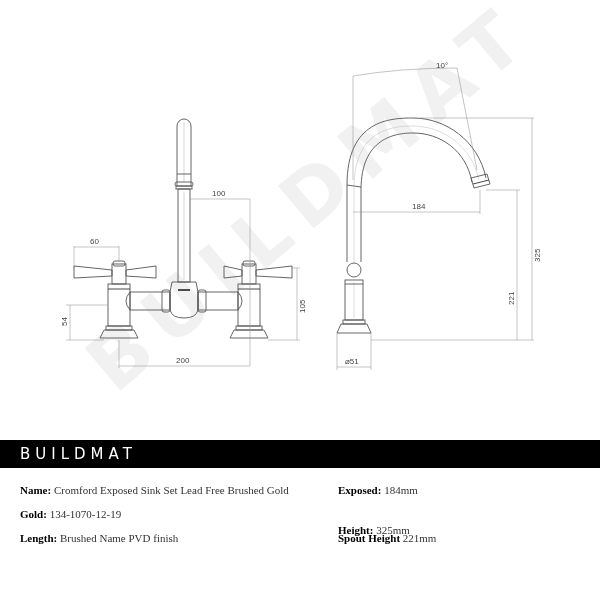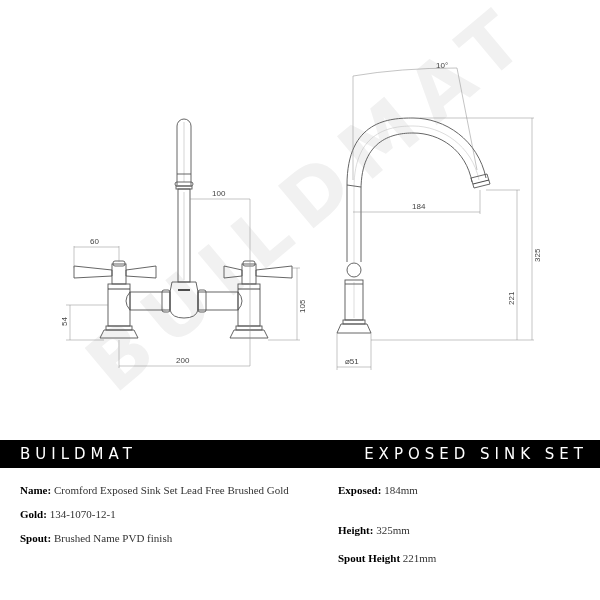--- a/index.html
+++ b/index.html
@@ -125,41 +125,40 @@
     <text class="dim-text" x="436" y="68">10°</text>
     <text class="dim-text" x="412" y="209">184</text>
     <text class="dim-text" transform="translate(540,262) rotate(-90)">325</text>
     <text class="dim-text" transform="translate(514,305) rotate(-90)">221</text>
     <text class="dim-text" x="345" y="364">⌀51</text>
   </svg>
 </div>
 
 <div class="banner">
   <span>BUILDMAT</span>
-  <span>EXPOSED SINK SET</span>
 </div>
 
 <div class="specs">
   <div class="spec" style="left:20px; top:0px;">
     <b>Name:</b>
     <span>Cromford Exposed Sink Set Lead Free Brushed Gold</span>
   </div>
   <div class="spec" style="left:20px; top:24px;">
     <b>Gold:</b>
-    <span>134-1070-12-1</span>
+    <span>134-1070-12-19</span>
   </div>
   <div class="spec" style="left:20px; top:48px;">
-    <b>Spout:</b>
+    <b>Length:</b>
     <span> Brushed Name PVD finish</span>
   </div>
   <div class="spec" style="left:338px; top:0px;">
     <b>Exposed:</b>
     <span>184mm</span>
   </div>
   <div class="spec" style="left:338px; top:40px;">
     <b>Height:</b>
     <span>325mm</span>
   </div>
-  <div class="spec" style="left:338px; top:48px;margin-top:20px;">
+  <div class="spec" style="left:338px; top:48px;">
     <b>Spout Height</b>
     <span>221mm</span>
   </div>
 </div>
 
 </body></html>

